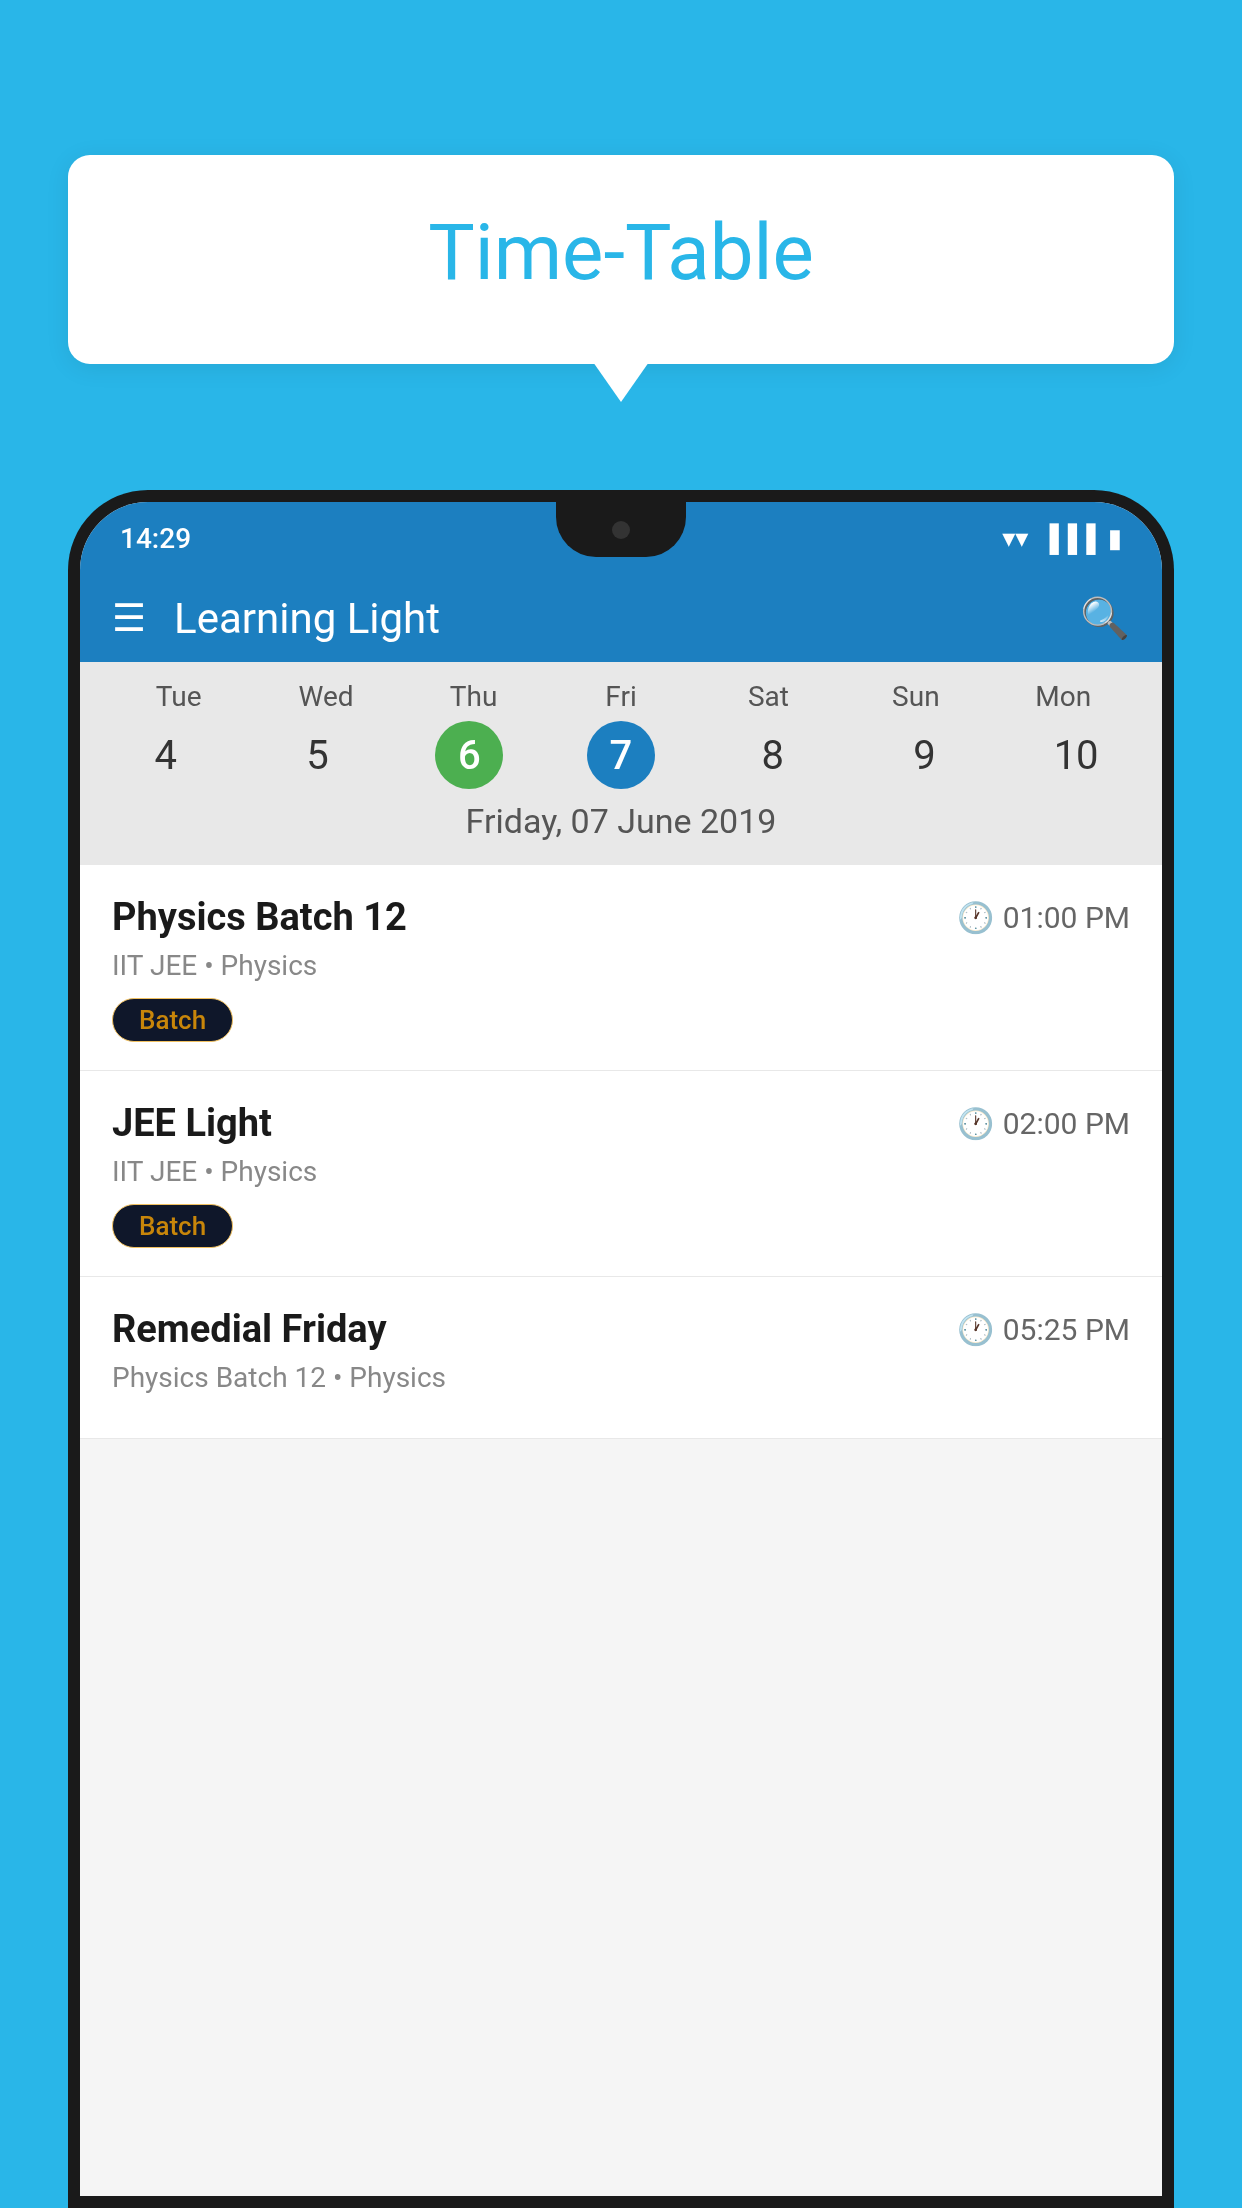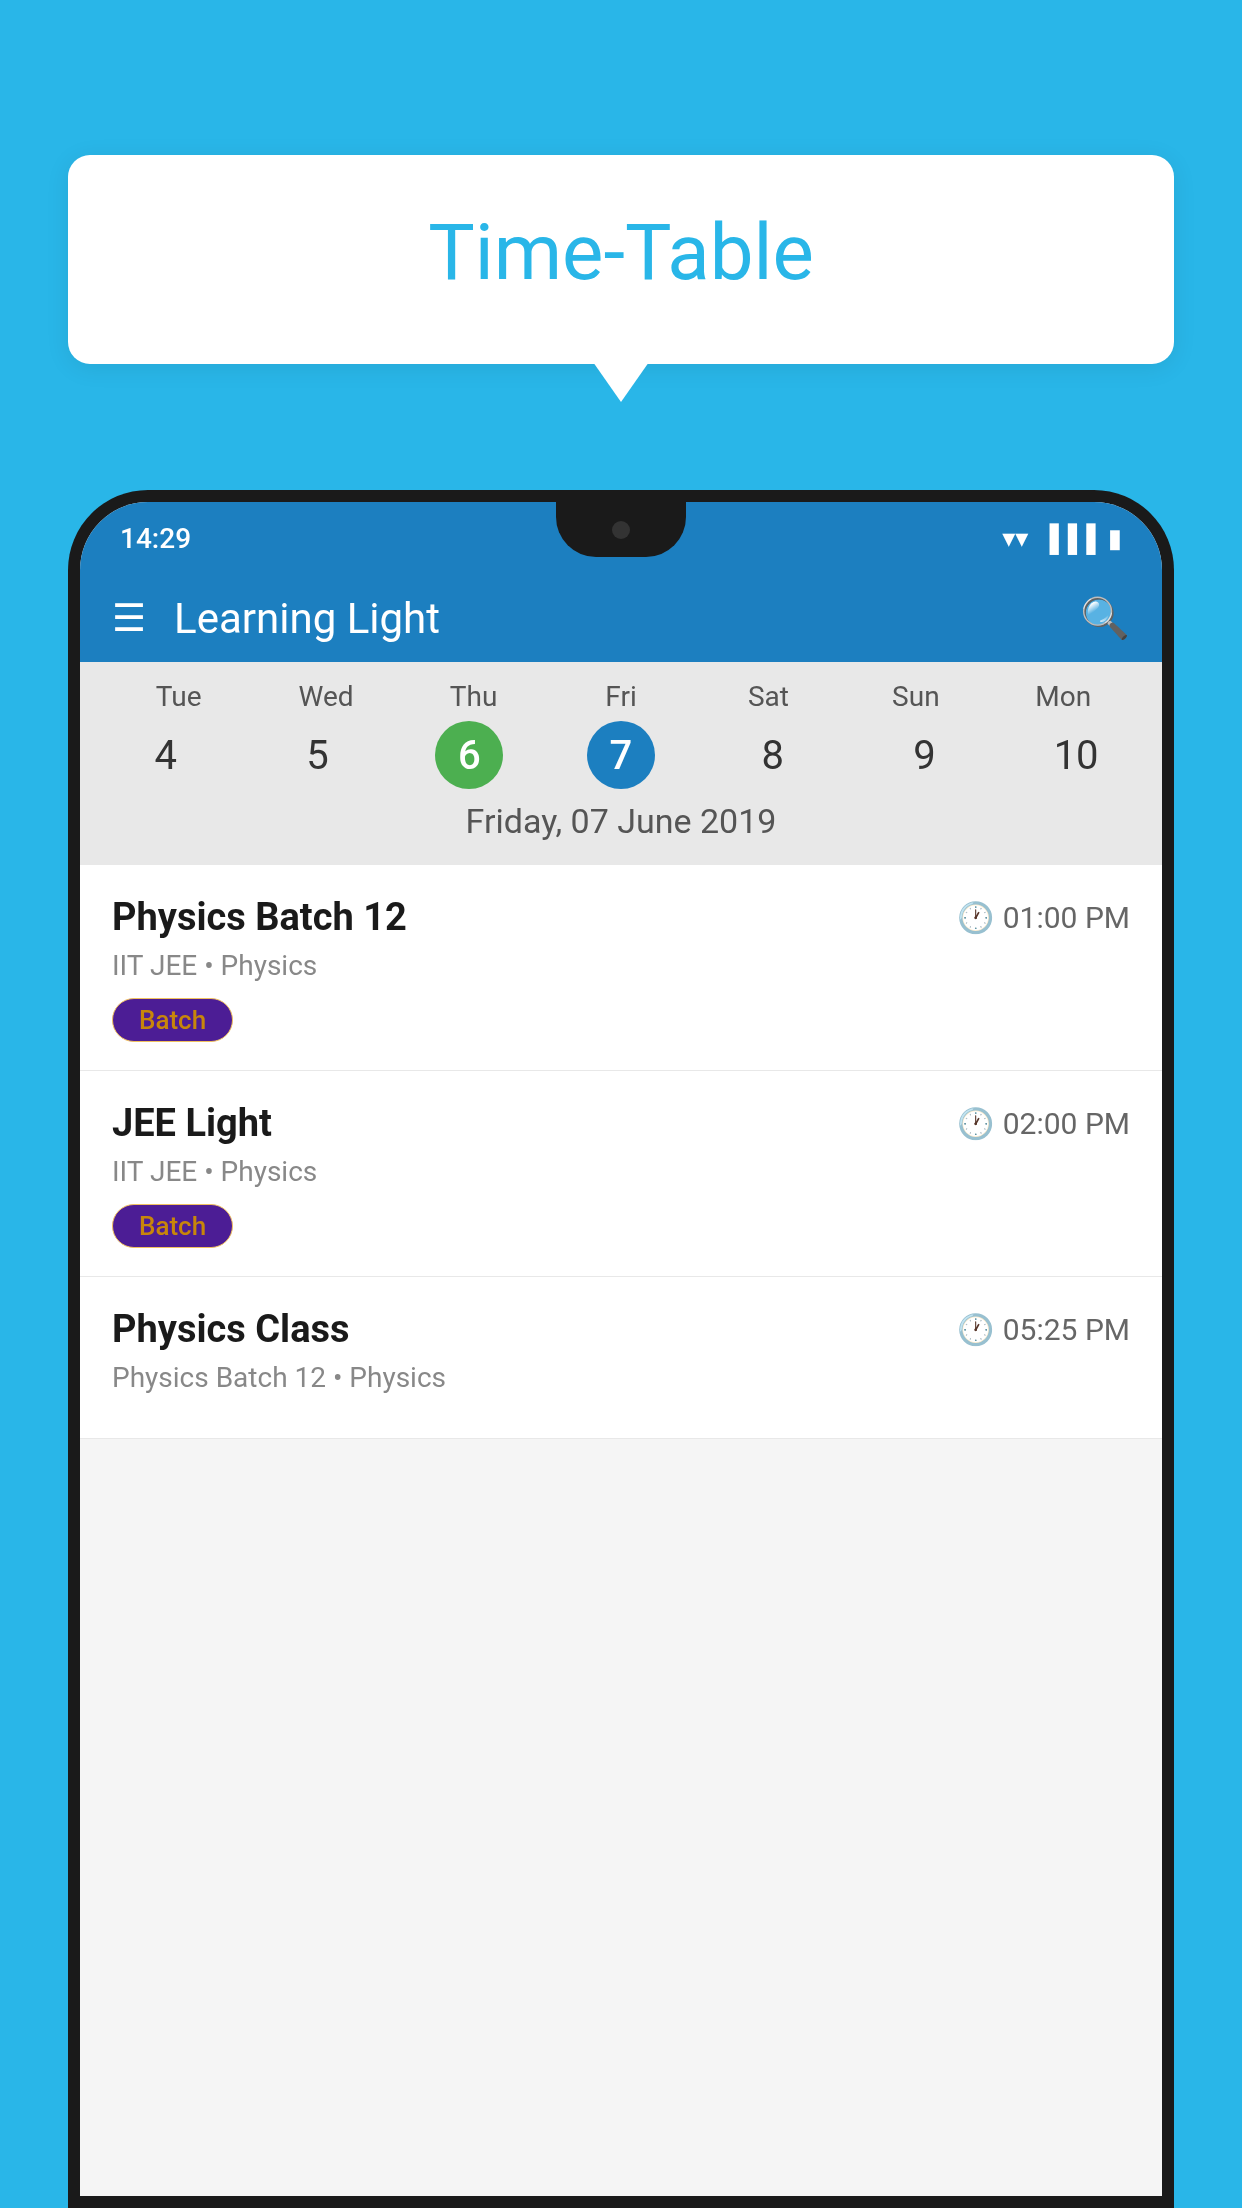--- a/index.html
+++ b/index.html
@@ -243,21 +243,21 @@
     }
 
     .schedule-meta {
       font-size: 28px;
       color: #888;
       margin-bottom: 16px;
     }
 
     .badge {
       display: inline-block;
-      background: #4c1d95;
+      background: #0f172a;
       color: #c8860a;
       border: 1px solid #f0c060;
       border-radius: 24px;
       padding: 6px 26px;
       font-size: 26px;
       font-weight: 500;
     }
   </style>
 </head>
 <body>
@@ -333,21 +333,21 @@
             <span>🕐</span>
             02:00 PM
           </span>
         </div>
         <div class="schedule-meta">IIT JEE • Physics</div>
         <span class="badge">Batch</span>
       </div>
 
       <div class="schedule-item">
         <div class="schedule-header">
-          <span class="schedule-name">Physics Class</span>
+          <span class="schedule-name">Remedial Friday</span>
           <span class="schedule-time">
             <span>🕐</span>
             05:25 PM
           </span>
         </div>
         <div class="schedule-meta">Physics Batch 12 • Physics</div>
       </div>
 
     </div>
 

